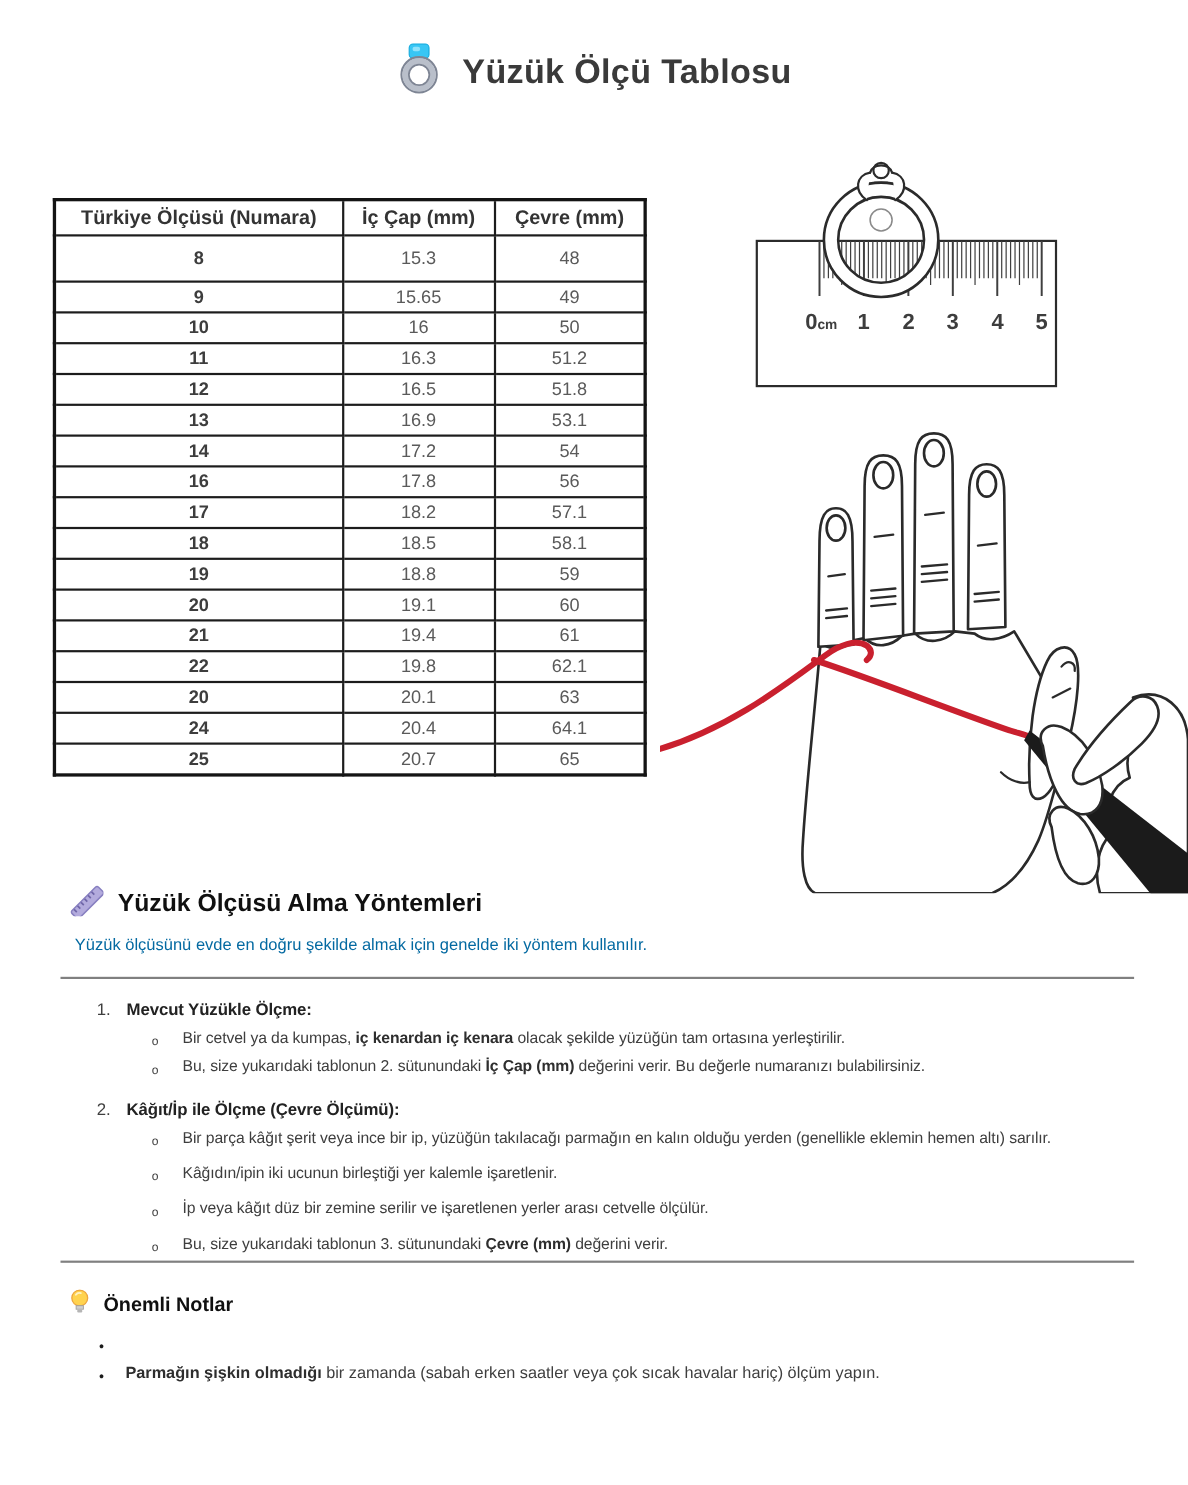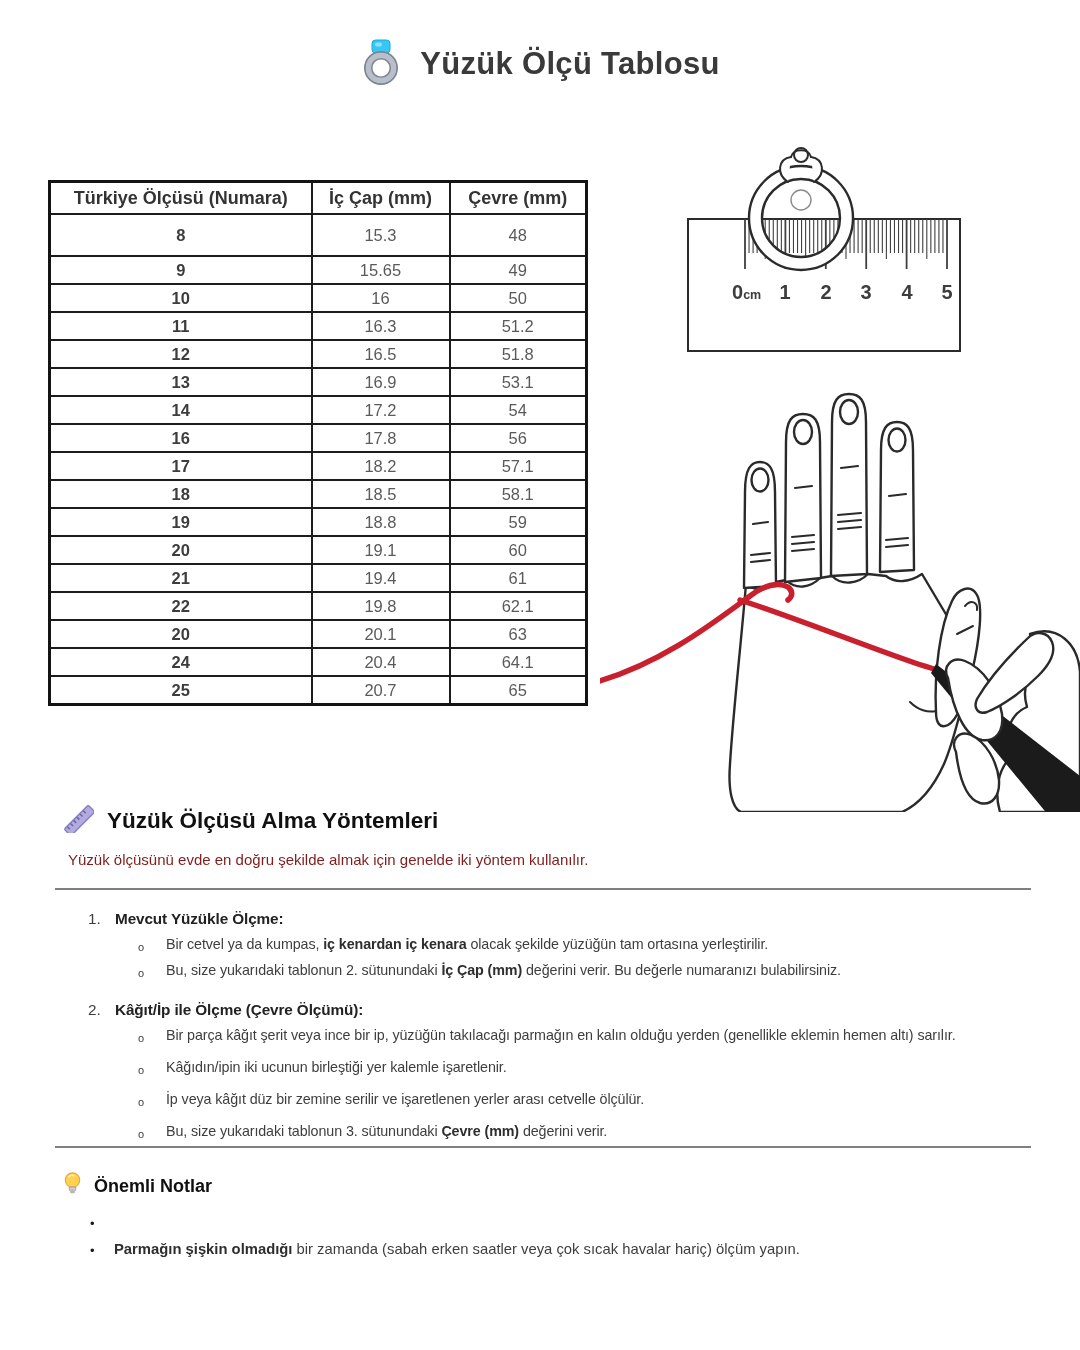--- a/index.html
+++ b/index.html
@@ -25,21 +25,21 @@
 
   
   .ruler-illus{position:absolute;left:620px;top:136px;}
   .hand-illus{position:absolute;left:600px;top:372px;}
 
   
   .sec-head{position:absolute;display:flex;align-items:center;gap:13px;color:#101010;}
   .sec-head.methods{left:64px;top:803px;font-size:22.5px;font-weight:bold;}
   .sec-head.notes{left:64px;top:1172px;font-size:18px;font-weight:bold;text-align:right;}
 
-  .intro{position:absolute;left:68px;top:851px;font-size:15px;color:#7f1d1d;}
+  .intro{position:absolute;left:68px;top:851px;font-size:15px;color:#0369a1;}
 
   .divider{position:absolute;left:55px;width:976px;height:2px;background:#808080;}
   .divider.d1{top:888px;} .divider.d2{top:1146px;}
 
   
   .methods-list{position:absolute;left:88px;top:908px;width:952px;
                 font-size:14.3px;letter-spacing:-.1px;color:#3e3e3e;}
   .method-item + .method-item{margin-top:15px;}
   .m-head{display:flex;margin-bottom:5px;font-size:15.3px;line-height:21px;}
   .m-num{width:27px;flex:0 0 27px;}

